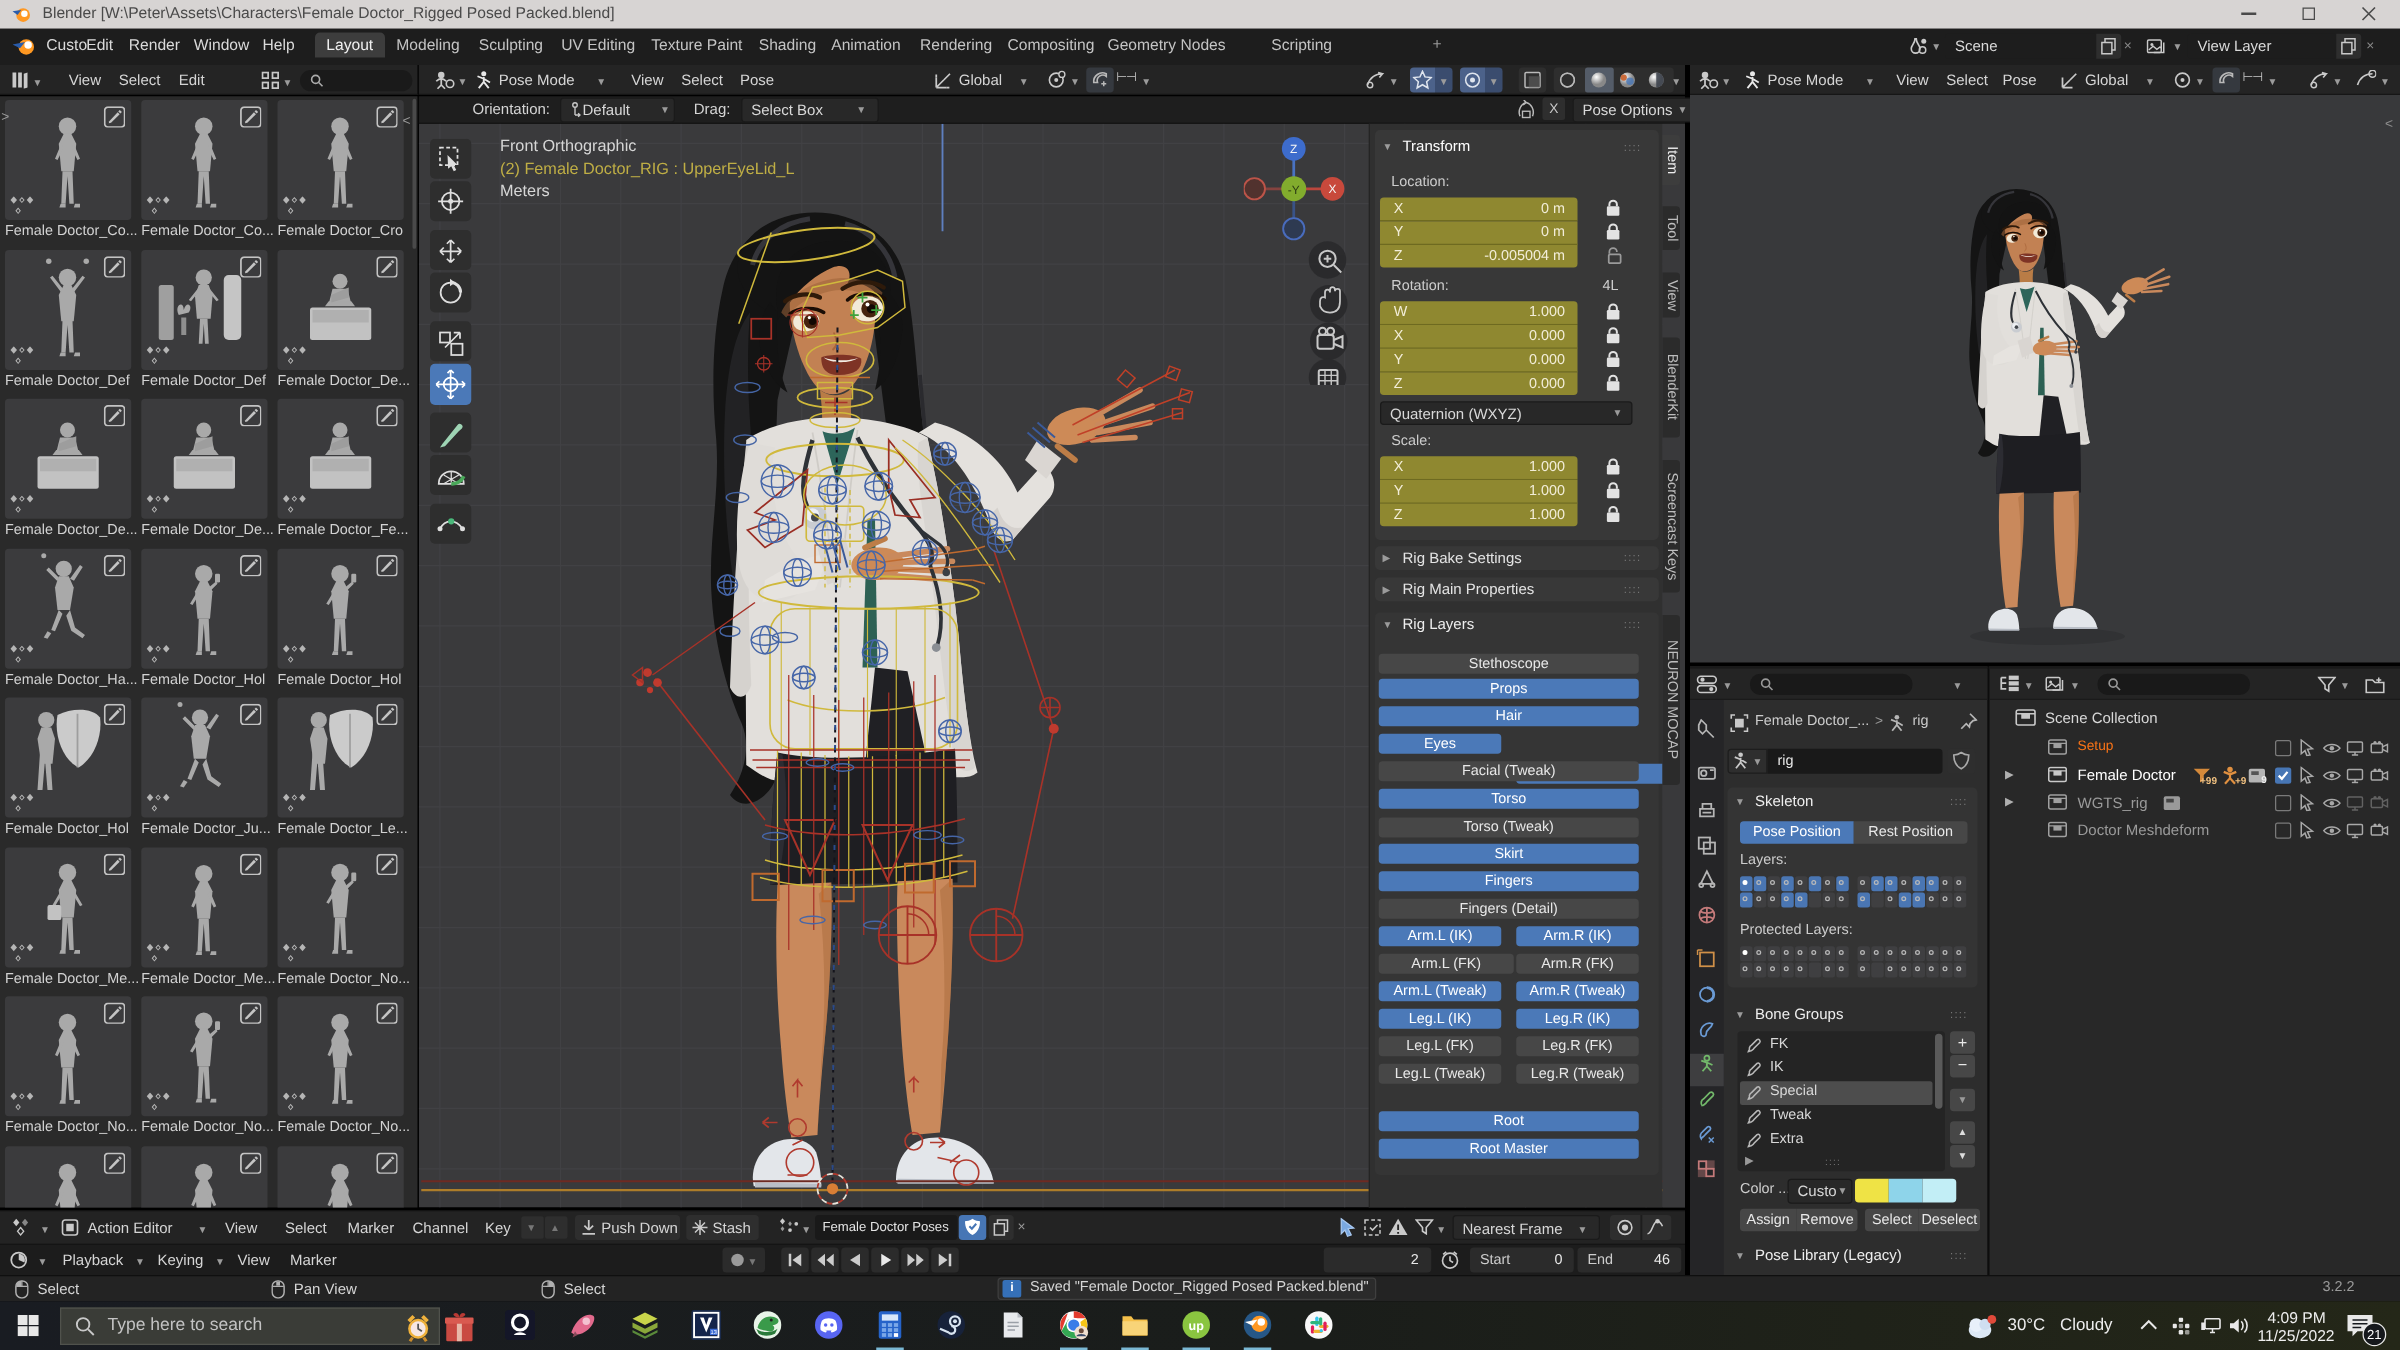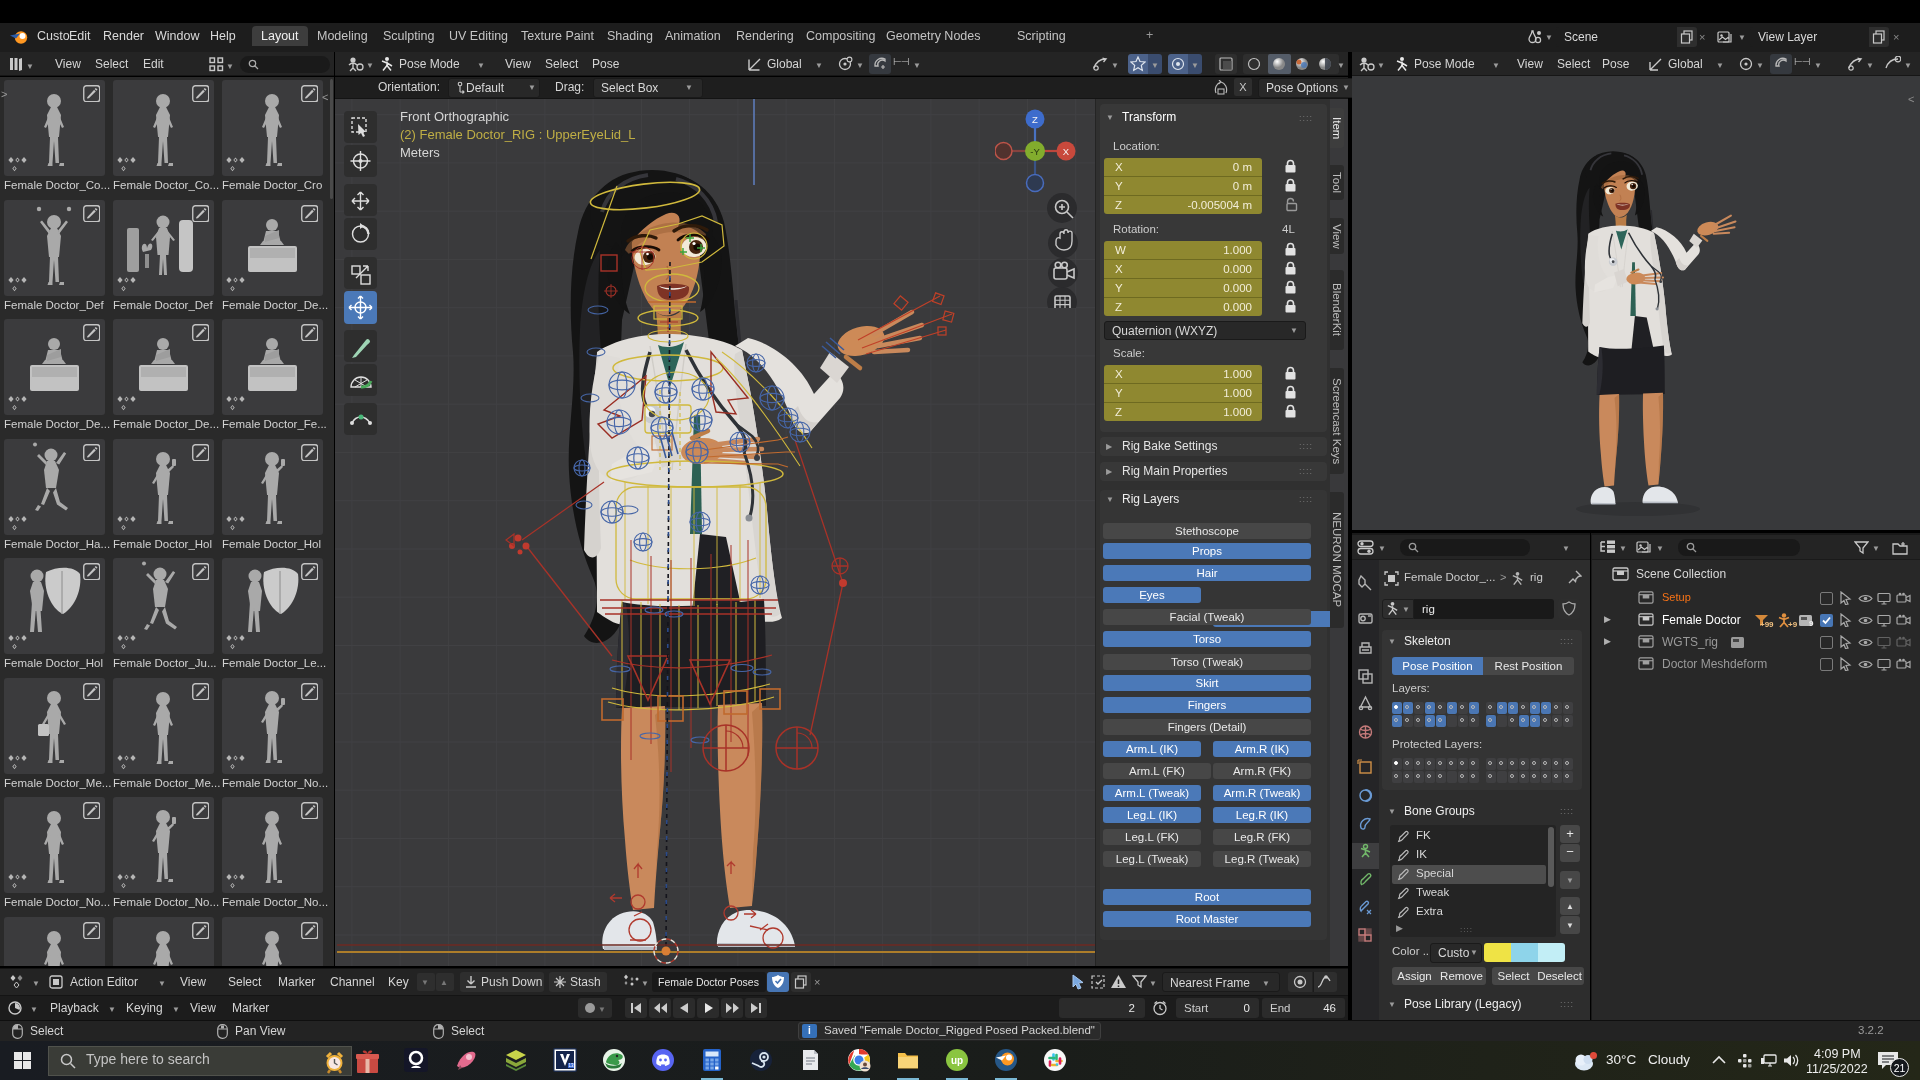--- a/index.html
+++ b/index.html
@@ -20,20 +20,33 @@
 .tlabel{position:absolute;width:108px;font-size:11.5px;color:#d2d2d2;white-space:nowrap;overflow:hidden}
 .licon{display:inline-block;width:10px;height:12px;border-radius:2px;margin-right:1px;position:relative}
 .licon i{position:absolute;left:2px;top:3px;width:4px;height:4px;border:1px solid #b9b9b9;border-radius:50%}
 .licon.b{background:#4a76b3}
 .licon.d{background:#3f3f41}
 .licon.f i{background:#fff;border-color:#fff}
 </style></head>
 <body>
 <div id="root">
 
+<div class="abs" style="left:0;top:0;width:1920px;height:23px;background:#d7d4d3">
+<svg class="abs" style="left:9px;top:3px" width="17" height="17" viewBox="0 0 17 17">
+        <circle cx="9.5" cy="9" r="5.5" fill="#ff9822"></circle>
+        <circle cx="10.5" cy="8" r="2.6" fill="#fff"></circle>
+        <path d="M1 6 L8 5 L5 9 Z" fill="#2a5caa"></path>
+      </svg>
+<span class="abs" style="left:34px;top:3px;font-size:12.5px;color:#4a4a4a">Blender [W:\Peter\Assets\Characters\Female Doctor_Rigged Posed Packed.blend]</span>
+<span class="abs" style="left:1793px;top:10px;width:12px;height:1.5px;background:#4a4a4a"></span>
+<span class="abs" style="left:1842px;top:6px;width:10px;height:10px;border:1.2px solid #4a4a4a"></span>
+<svg class="abs" style="left:1889px;top:5px" width="12" height="12">
+        <path d="M1 1 L11 11 M11 1 L1 11" stroke="#4a4a4a" stroke-width="1.3"></path>
+      </svg>
+</div>
 
 <div class="abs" style="left:0;top:23px;width:1920px;height:29px;background:#1d1d1d">
 <svg class="abs" style="left:10px;top:6px" width="20" height="17" viewBox="0 0 20 17">
         <circle cx="11" cy="8.5" r="6.2" fill="#ff9822"></circle>
         <circle cx="12.5" cy="7" r="3" fill="#fff"></circle>
         <path d="M0 6.5 L10 4.5 L6 9.5 Z" fill="#2a5caa"></path>
       </svg>
 <span class="abs menu" style="left:37px;top:6px">Custo</span>
 <span class="abs menu" style="left:69px;top:6px">Edit</span>
 <span class="abs menu" style="left:103px;top:6px">Render</span>

